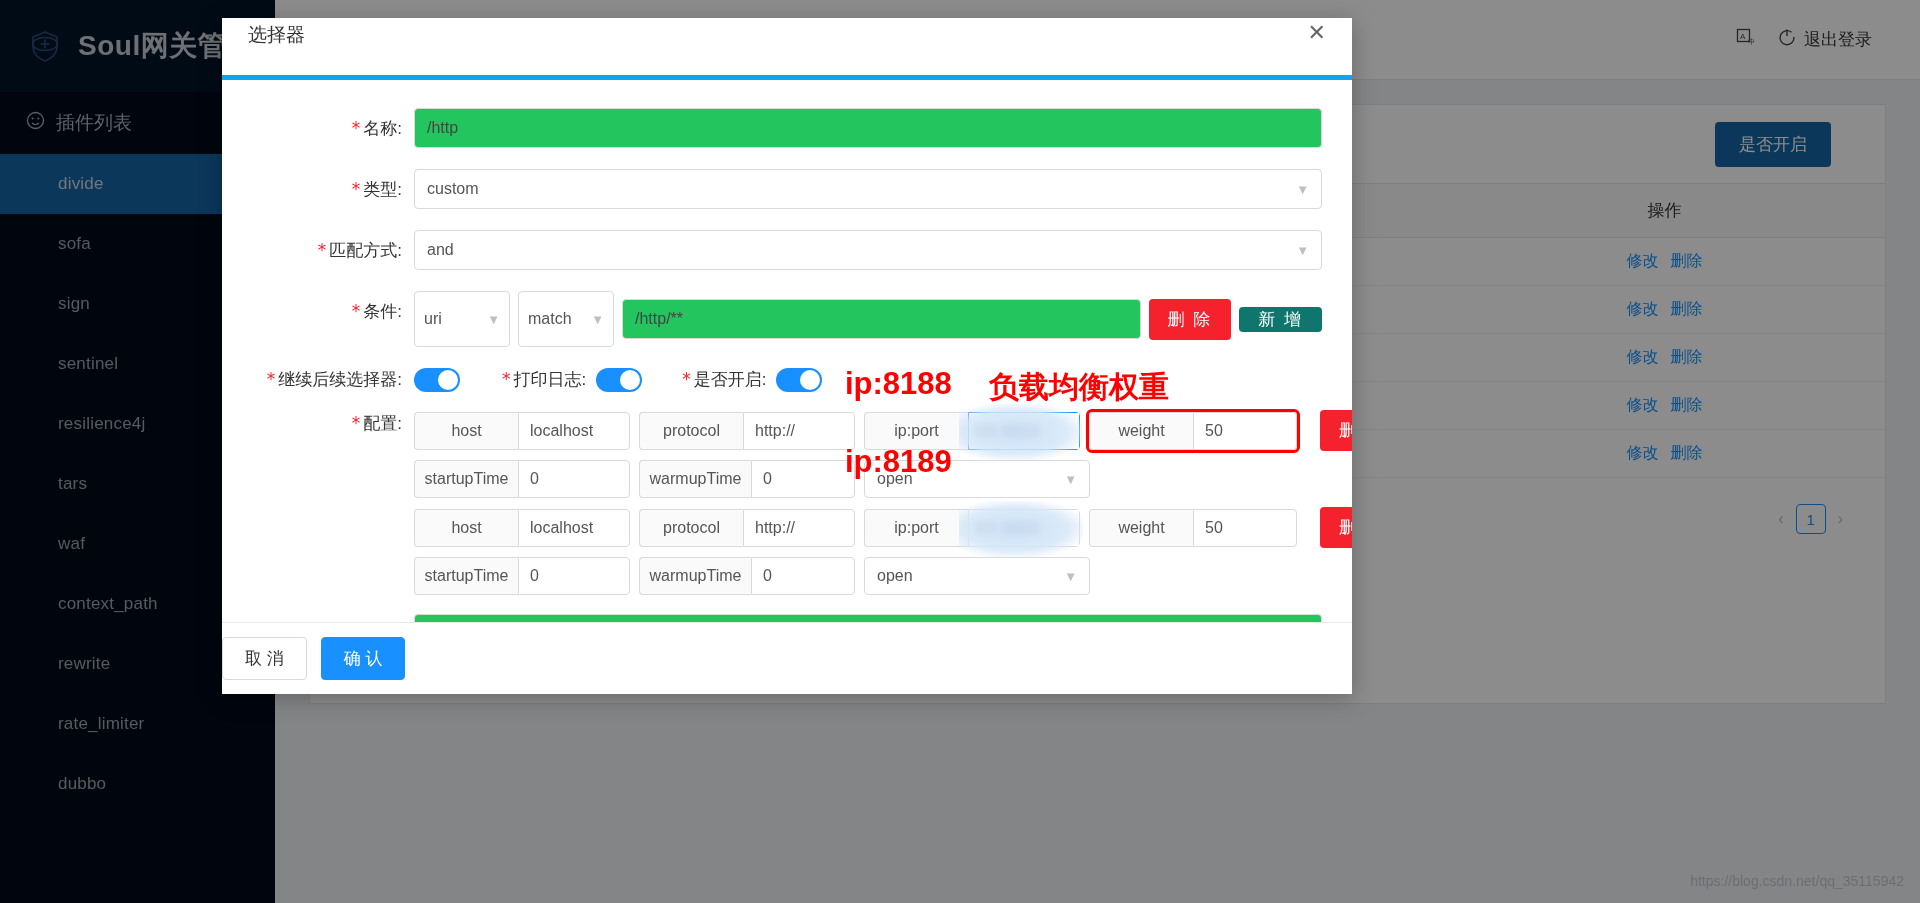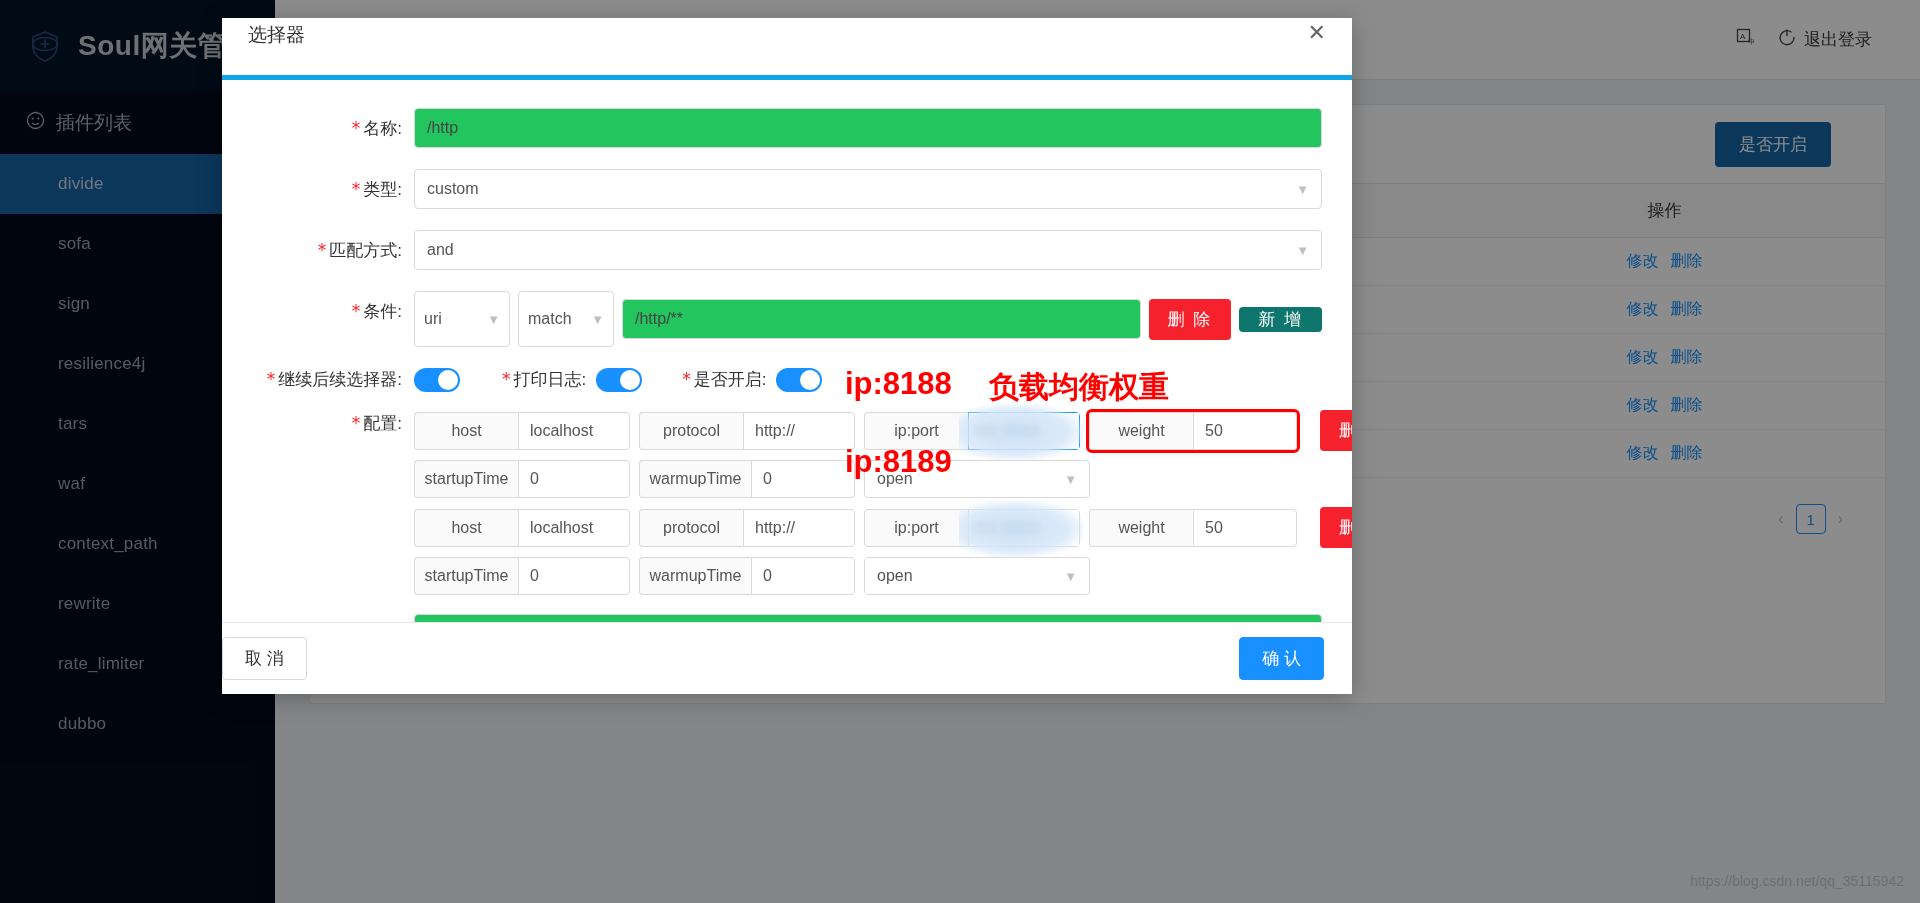--- a/index.html
+++ b/index.html
@@ -91,21 +91,21 @@
   }
   .modal-head {
     height: 62px; flex:0 0 62px; border-bottom:5px solid #0ea5e9;
     display:flex; align-items:flex-start; padding: 4px 26px;
   }
   .modal-title { font-size:19px; color:#333; }
   .modal-close { margin-left:auto; font-size:22px; color:#666; cursor:pointer; line-height:1; }
   .modal-body { flex:1; padding: 28px 30px 0 30px; overflow:hidden; }
   .modal-foot {
     height: 72px; flex:0 0 72px; border-top:1px solid #e8e8e8;
-    display:flex; align-items:center; justify-content:space-between; gap:14px; padding-right:28px;
+    display:flex; align-items:center; justify-content:flex-start; gap:14px; padding-right:28px;
   }
   .btn-cancel {
     background:#fff; border:1px solid #d9d9d9; color:#333; border-radius:4px;
     padding: 9px 22px; font-size:17px; cursor:pointer; font-family:inherit;
   }
   .btn-ok {
     background:#1890ff; border:1px solid #1890ff; color:#fff; border-radius:4px;
     padding: 9px 22px; font-size:17px; cursor:pointer; font-family:inherit;
   }
 
@@ -252,20 +252,23 @@
 
     <div id="sidebar-items">
         <div class="menu-item active">
           <span>divide</span>
         </div>
         <div class="menu-item">
           <span>sofa</span>
         </div>
         <div class="menu-item">
           <span>sign</span>
+        </div>
+        <div class="menu-item">
+          <span>sentinel</span>
         </div>
         <div class="menu-item">
           <span>resilience4j</span>
         </div>
         <div class="menu-item">
           <span>tars</span>
         </div>
         <div class="menu-item">
           <span>waf</span>
         </div>

